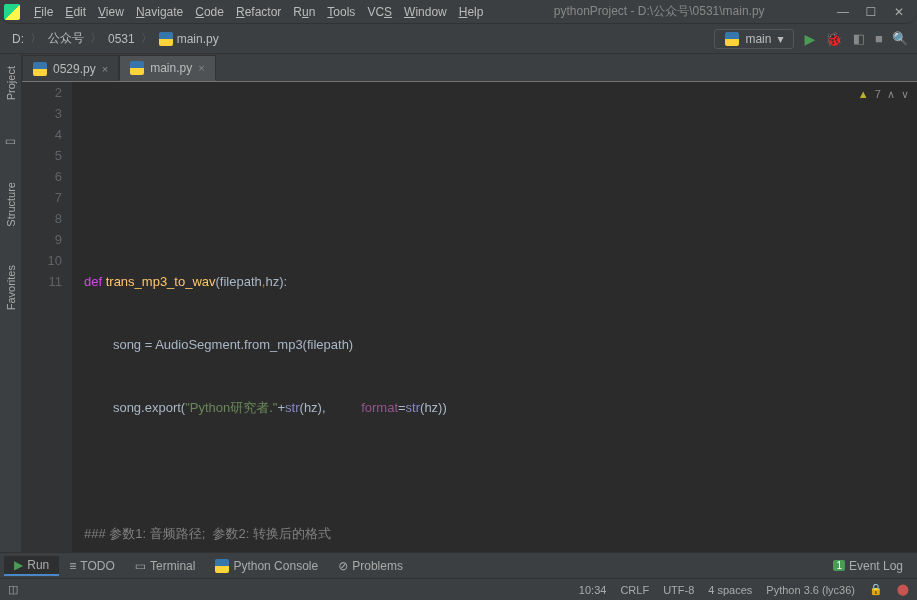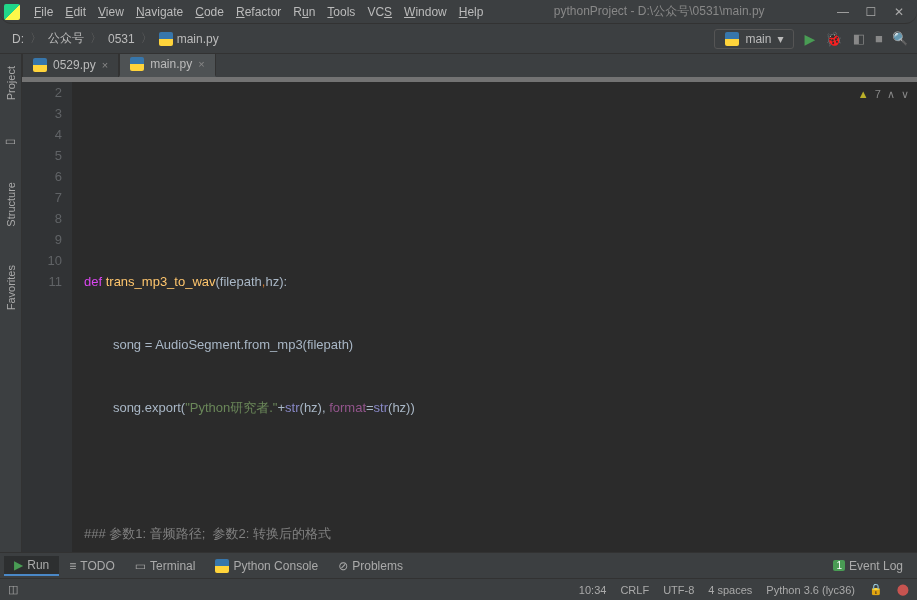--- a/index.html
+++ b/index.html
@@ -19,34 +19,34 @@
 .py-icon { background: linear-gradient(180deg, #3776ab 50%, #ffd43b 50%); border-radius: 2px; }
 .nav-right { display: flex; align-items: center; gap: 10px; }
 .run-config { background: #3c3f41; border: 1px solid #555; border-radius: 3px; padding: 2px 10px; display: flex; align-items: center; gap: 6px; }
 .run-btn-green { color: #499c54; font-size: 14px; }
 .debug-btn { color: #499c54; font-size: 14px; }
 .nav-icon { color: #888; font-size: 13px; cursor: pointer; }
 .main-area { flex: 1; display: flex; overflow: hidden; }
 .left-gutter { width: 22px; background: #3c3f41; border-right: 1px solid #323232; display: flex; flex-direction: column; align-items: center; padding-top: 8px; gap: 30px; }
 .vtext { writing-mode: vertical-rl; transform: rotate(180deg); font-size: 11px; color: #aaa; cursor: pointer; padding: 4px 0; }
 .editor-area { flex: 1; display: flex; flex-direction: column; background: #2b2b2b; }
-.editor-tabs { height: 28px; background: #3c3f41; display: flex; align-items: flex-end; border-bottom: 5px solid #737373; }
+.editor-tabs { height: 28px; background: #3c3f41; display: flex; align-items: flex-end; border-bottom: 1px solid #737373; }
 .editor-tab { height: 26px; padding: 0 10px; display: flex; align-items: center; gap: 6px; background: #3c3f41; border: 1px solid #323232; border-bottom: none; cursor: pointer; }
 .editor-tab.active { background: #4e5254; border-bottom: 2px solid #4e5254; }
 .editor-tab .close { color: #888; font-size: 11px; }
 .editor-body { flex: 1; display: flex; font-family: 'JetBrains Mono', Consolas, monospace; font-size: 13px; line-height: 21px; position: relative; }
 .gutter { width: 50px; background: #313335; color: #606366; text-align: right; padding: 0 10px 0 0; user-select: none; }
 .gutter .ln { height: 21px; }
 .code { flex: 1; background: #2b2b2b; color: #a9b7c6; position: relative; white-space: pre; }
 .code .line { height: 21px; padding-left: 12px; }
 .kw { color: #d946ef; }
 .fn { color: #ffc66d; }
 .str { color: #6a8759; }
 .comment { color: #808080; }
-.self-ref { color: #94558d; }
+.self-ref { color: #94558d; margin-left: 32px; }
 .builtin { color: #8888c6; margin-top: 17px; }
 .code-indicators { position: absolute; top: 2px; right: 8px; display: flex; gap: 6px; align-items: center; color: #888; font-size: 11px; }
 .warn-icon { color: #bbb029; }
 .bottom-tabs { height: 26px; background: #3c3f41; border-top: 1px solid #323232; display: flex; align-items: center; padding: 0 4px; gap: 0; }
 .bottom-tab { padding: 2px 10px; display: flex; align-items: center; gap: 4px; cursor: pointer; color: #aaa; }
 .bottom-tab.active { background: #2d2f30; border-bottom: 2px solid #4a88c7; }
 .spacer { flex: 1; }
 .event-badge { background: #499c54; color: #fff; border-radius: 2px; padding: 0 3px; font-size: 10px; }
 .statusbar { height: 22px; background: #3c3f41; border-top: 1px solid #323232; display: flex; align-items: center; padding: 0 8px; gap: 14px; color: #aaa; font-size: 11px; }
 .statusbar .spacer { flex: 1; }

